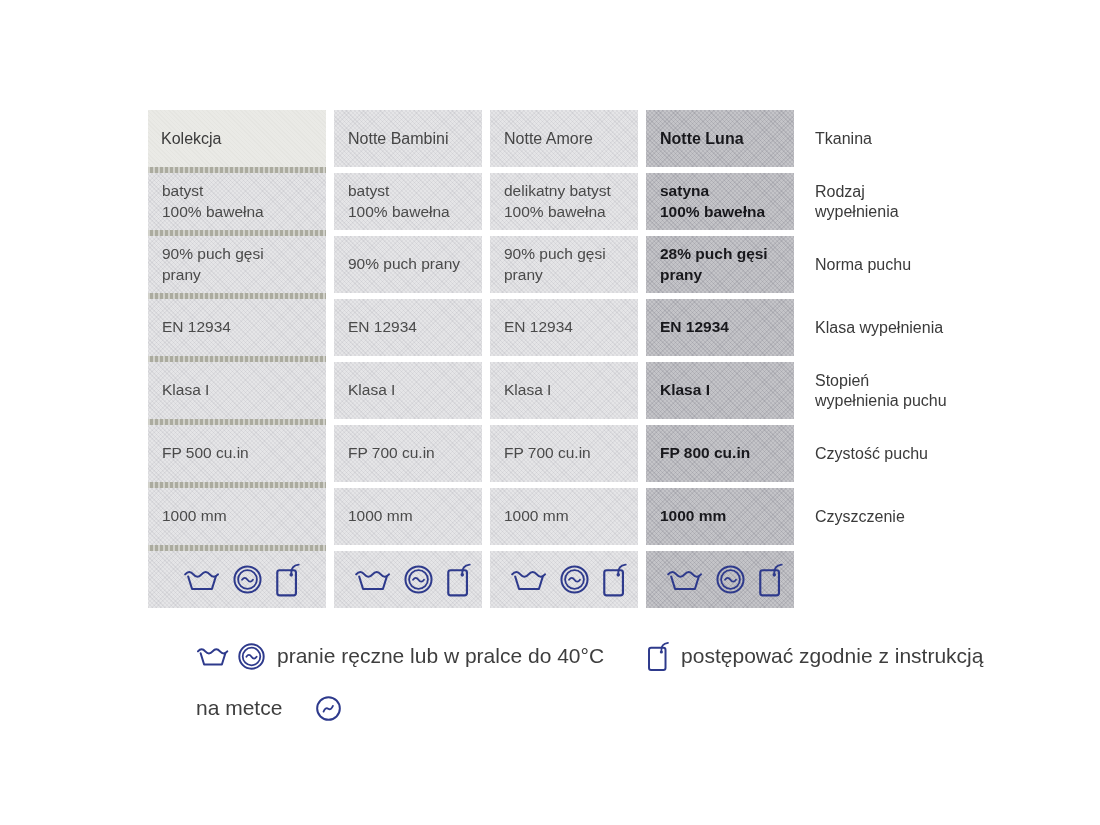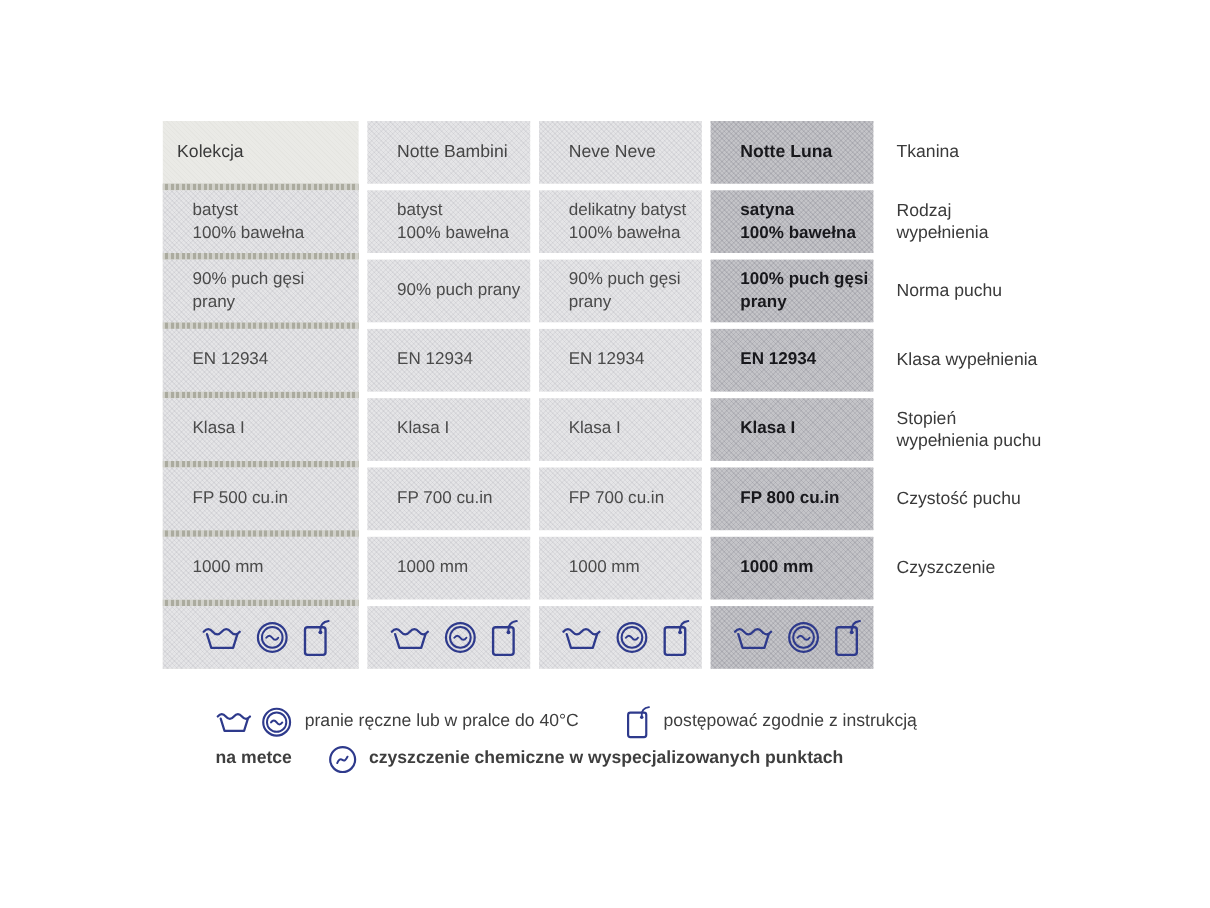--- a/index.html
+++ b/index.html
@@ -41,42 +41,42 @@
     padding-left:13px;
     font-size:16px; color:#3a3a3a; line-height:1.22;
   }
   .row-label span { max-width:138px; }
   .cell {
     background-color:#e5e5e7;
     background-image:
       repeating-linear-gradient(45deg, rgba(110,110,125,.10) 0 1px, transparent 1px 3px),
       repeating-linear-gradient(-45deg, rgba(110,110,125,.08) 0 1px, transparent 1px 3px);
     display:flex; flex-direction:column; justify-content:center;
-    padding-left:27px; padding-right:4px;
+    padding-left:14px; padding-right:4px;
     font-size:15.5px; color:#4a4a4a; line-height:1.32;
   }
   .cell.hdr { font-size:16px; color:#454545; }
   .cell.luna {
     background-color:#c4c4c8;
     background-image:
       repeating-linear-gradient(45deg, rgba(80,80,95,.14) 0 1px, transparent 1px 3px),
       repeating-linear-gradient(-45deg, rgba(80,80,95,.12) 0 1px, transparent 1px 3px);
     color:#18181c; font-weight:bold;
   }
   .cell.icons {
     flex-direction:row; align-items:center; gap:11px;
     padding-left:14px;
   }
   .cell.icons svg { flex:0 0 auto; }
   .legend {
     position:absolute; left:196px; top:640px;
-    font-size:16px; color:#3e3e3e;
+    font-size:21px; color:#3e3e3e;
   }
   .legend-line { display:flex; align-items:center; height:32px; }
-  .legend-line + .legend-line { margin-top:2px;font-weight:bold; }
+  .legend-line + .legend-line { margin-top:20px; }
   .lg-txt { white-space:nowrap; }
   icon, svg { display:block; }
 </style>
 </head>
 <body>
 
 <div class="table-wrap">
   <div class="label-col-bg"></div>
   <div class="sep" style="top:57px"></div>
   <div class="sep" style="top:120px"></div>
@@ -88,21 +88,21 @@
 
   <div class="grid">
 
     <div class="row-label">
         <span>Kolekcja</span>
       </div>
     <div class="cell hdr">
         <span>Notte Bambini</span>
       </div>
     <div class="cell hdr">
-        <span>Neve Neve</span>
+        <span>Notte Amore</span>
       </div>
     <div class="cell hdr luna">
         <span>Notte Luna</span>
       </div>
 
     <div class="row-label">
         <span>Tkanina</span>
       </div>
     <div class="cell">
         <span>batyst</span>
@@ -130,21 +130,21 @@
       </div>
     <div class="cell">
         <span>90% puch prany</span>
         <span></span>
       </div>
     <div class="cell">
         <span>90% puch gęsi</span>
         <span>prany</span>
       </div>
     <div class="cell luna">
-        <span>100% puch gęsi</span>
+        <span>28% puch gęsi</span>
         <span>prany</span>
       </div>
 
     <div class="row-label">
         <span>Norma puchu</span>
       </div>
     <div class="cell">
         <span>EN 12934</span>
       </div>
     <div class="cell">
@@ -330,15 +330,14 @@
     <span class="lg-txt" style="margin-left:10px">postępować zgodnie z instrukcją</span>
   </div>
   <div class="legend-line">
     <span class="lg-txt">na metce</span>
     <svg width="27" height="27" viewBox="0 0 30 30" style="margin-left:33px">
         <g fill="none" stroke="#2e3a8c" stroke-width="2.2" stroke-linecap="round">
           <circle cx="15" cy="15" r="12.6"></circle>
           <path d="M9.5 18.5 q2.2 -5.2 5.2 -3.2 t5.2 -3.2" stroke-width="2"></path>
         </g>
       </svg>
-    <span class="lg-txt" style="margin-left:10px">czyszczenie chemiczne w wyspecjalizowanych punktach</span>
   </div>
 </div>
 
 </body></html>

